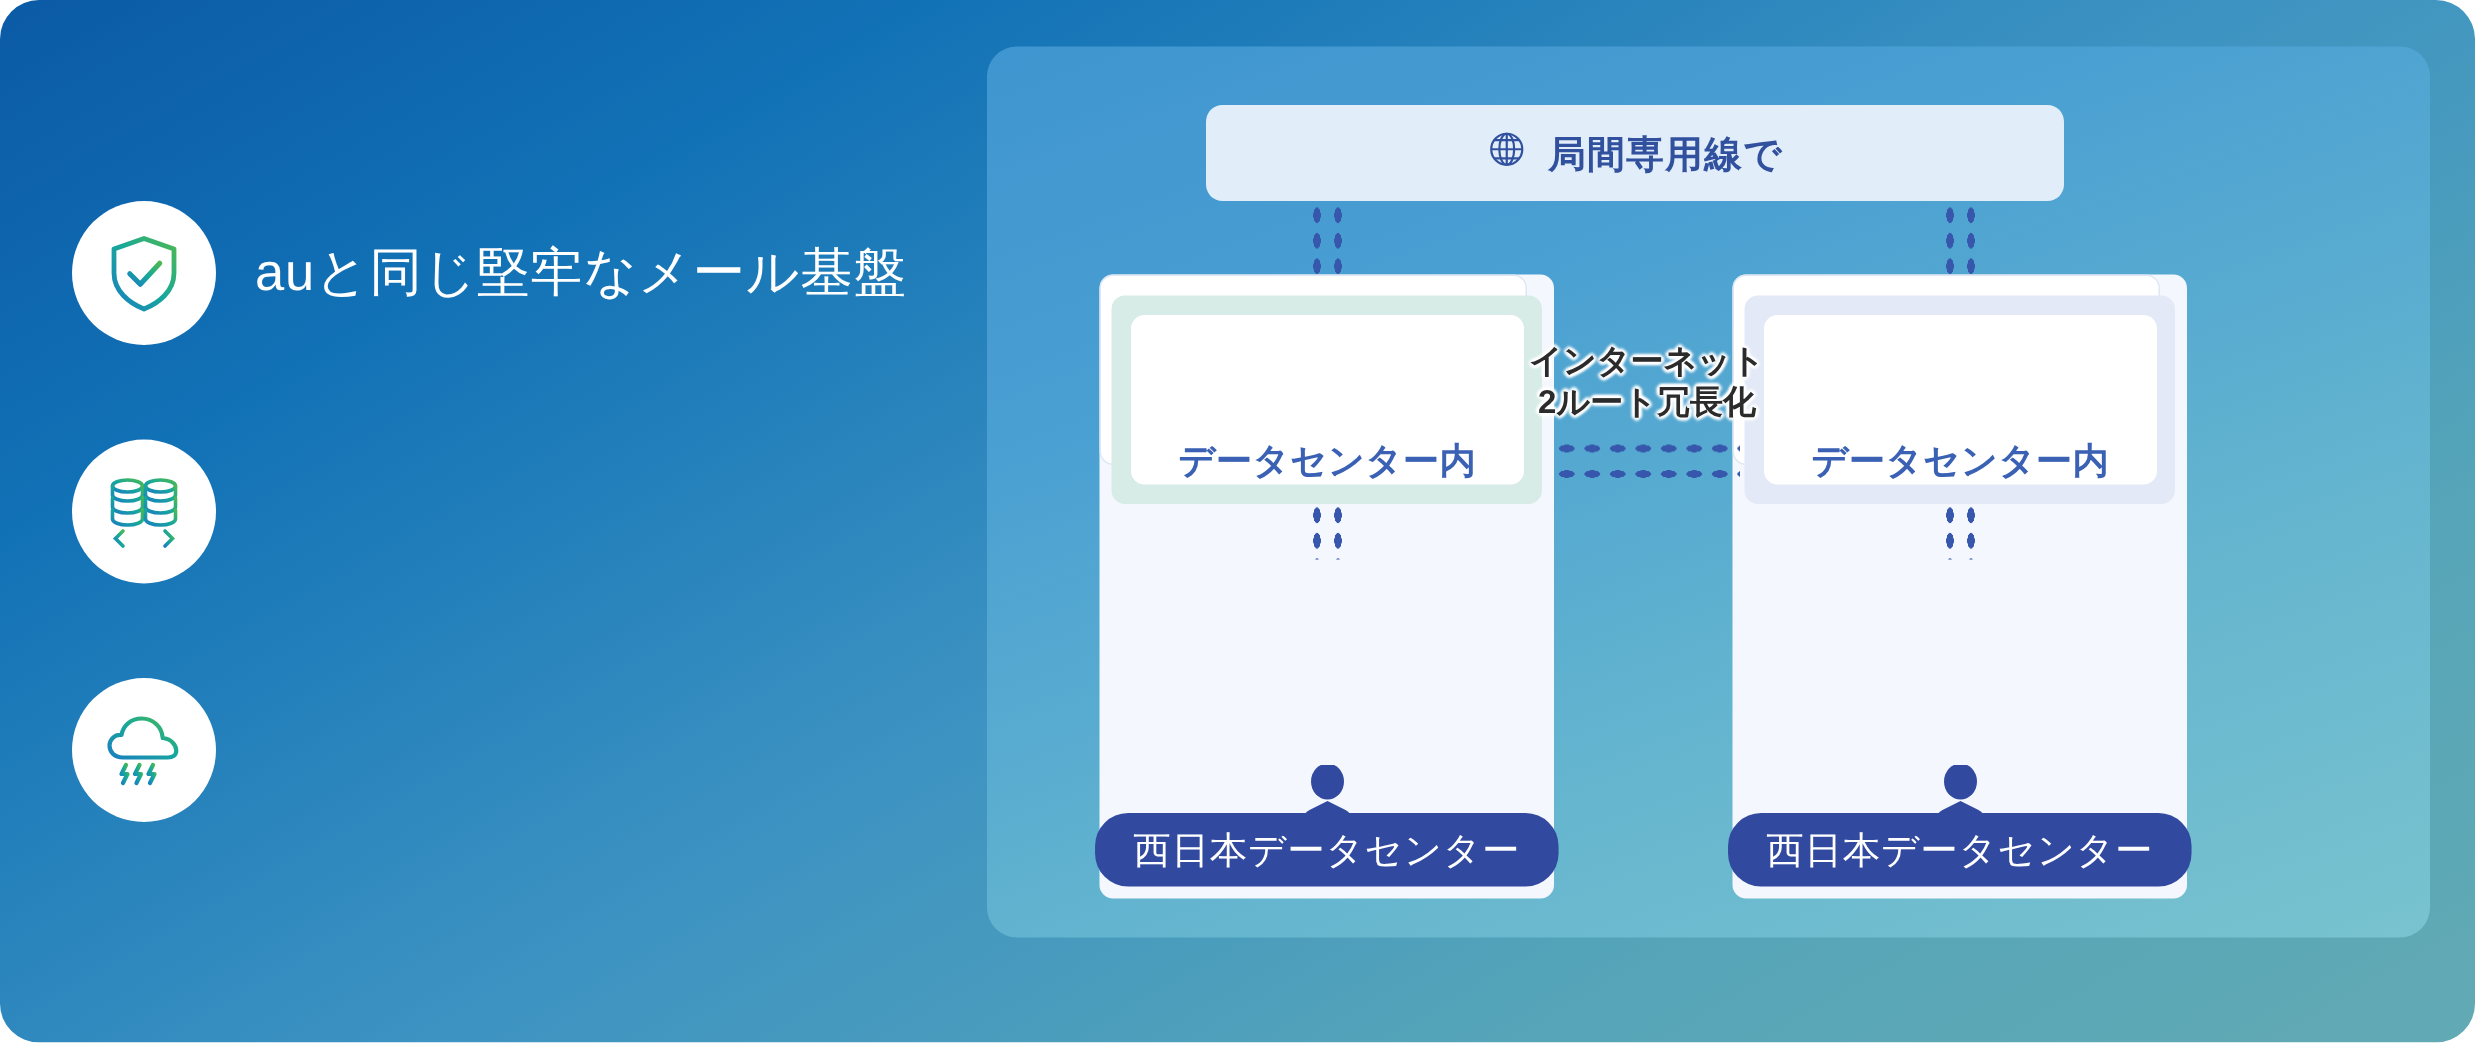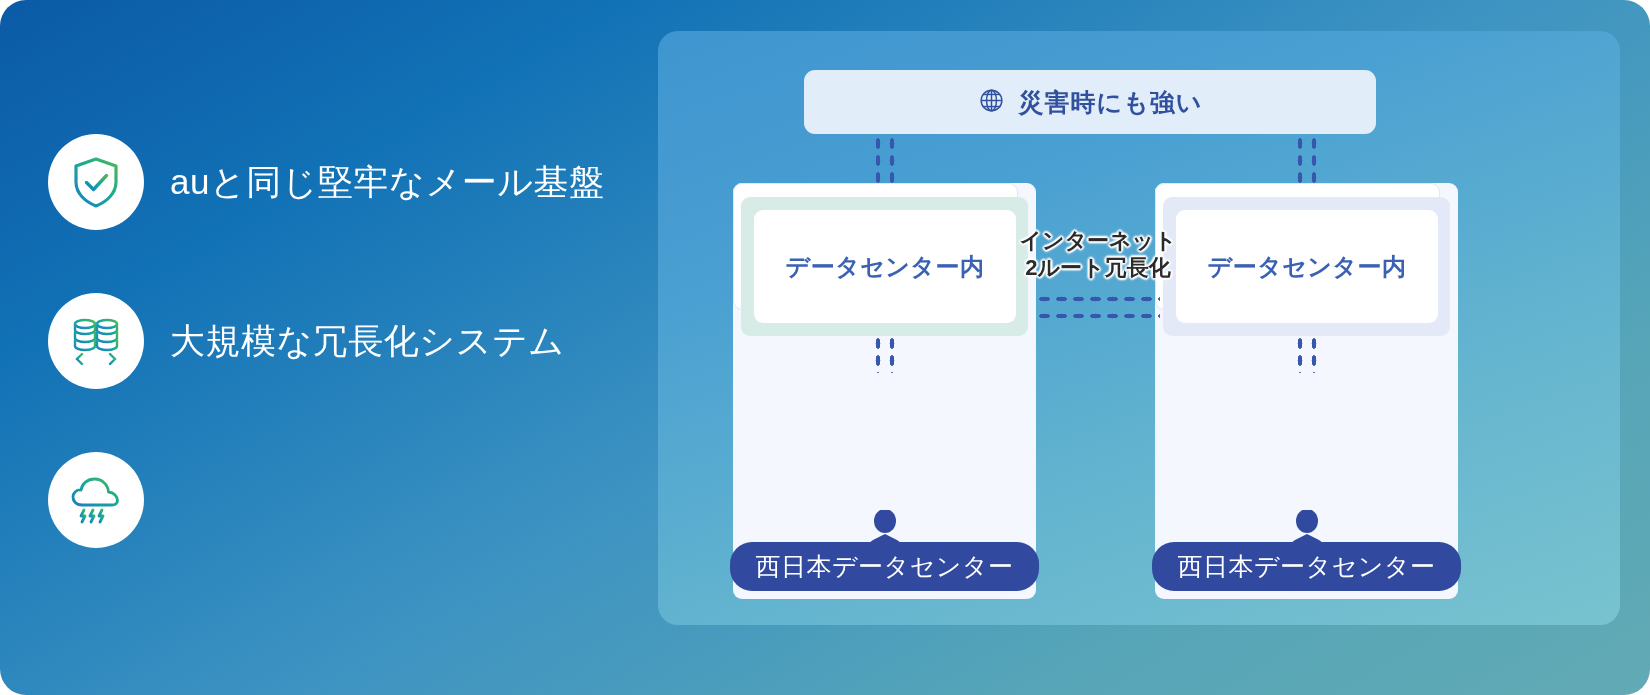--- a/index.html
+++ b/index.html
@@ -70,21 +70,21 @@
   .band{
     position:absolute;top:14px;left:8px;width:287px;height:139px;border-radius:9px;
   }
   .band.mint{background:#d7ece6;}
   .band.lav{background:#e3e9f7;}
 
   .innerbox{
     position:absolute;background:#ffffff;border-radius:9px;
     display:flex;flex-direction:column;align-items:center;justify-content:center;
   }
-  .dcbox{top:27px;left:21px;width:262px;height:113px;}
+  .dcbox{top:27px;left:21px;width:262px;height:113px;justify-content:flex-end;}
   .dcbox .t{color:#3a61b4;font-size:24px;font-weight:bold;letter-spacing:.5px;}
 
   .mailbox{
     top:192px;left:10px;width:283px;height:125px;
     background:#ffffff;border:1.5px solid #dfe7f4;border-radius:9px;
     display:flex;flex-direction:column;align-items:center;justify-content:center;gap:4px;
   }
   .mailbox .t1{color:#3a61b4;font-size:24px;font-weight:bold;letter-spacing:.5px;}
   .mailbox .t2{color:#3a61b4;font-size:19px;font-weight:bold;letter-spacing:.3px;}
 
@@ -158,21 +158,20 @@
             <ellipse cx="40" cy="12" rx="10" ry="4"></ellipse>
             <path d="M30 12v6c0 2.2 4.5 4 10 4s10-1.8 10-4v-6"></path>
             <path d="M30 20v6c0 2.2 4.5 4 10 4s10-1.8 10-4v-6"></path>
             <path d="M30 28v6c0 2.2 4.5 4 10 4s10-1.8 10-4v-6"></path>
             <path d="M10 47h38"></path>
             <path d="M15 42l-5 5 5 5"></path>
             <path d="M43 42l5 5-5 5"></path>
           </g>
         </svg>
       </div>
-      <div class="ftext">大規模な冗長化システム</div>
     </div>
 
     <div class="feature">
       <div class="ficon">
         <svg width="58" height="58" viewBox="0 0 58 58" aria-hidden="true">
           <defs>
             <linearGradient id="g3" x1="0" y1="1" x2="1" y2="0">
               <stop offset="0%" stop-color="#1a7fc1"></stop>
               <stop offset="55%" stop-color="#17a89b"></stop>
               <stop offset="100%" stop-color="#4cb852"></stop>
@@ -200,21 +199,21 @@
           <g fill="none" stroke="#31519f" stroke-width="1.3">
             <circle cx="12" cy="12" r="9.2"></circle>
             <ellipse cx="12" cy="12" rx="4.4" ry="9.2"></ellipse>
             <line x1="2.8" y1="12" x2="21.2" y2="12"></line>
             <line x1="4.3" y1="6.6" x2="19.7" y2="6.6"></line>
             <line x1="4.3" y1="17.4" x2="19.7" y2="17.4"></line>
             <line x1="12" y1="2.8" x2="12" y2="21.2"></line>
           </g>
         </svg>
       </span>
-      <span class="internet-label">災害時にも強い</span>
+      <span class="internet-label">局間専用線で</span>
     </div>
 
     <div class="riser" style="left:216px;top:104px;height:62px;">
       <span class="col a"></span>
         <span class="col b"></span>
     </div>
     <div class="riser" style="left:638px;top:104px;height:62px;">
       <span class="col a"></span>
         <span class="col b"></span>
     </div>

